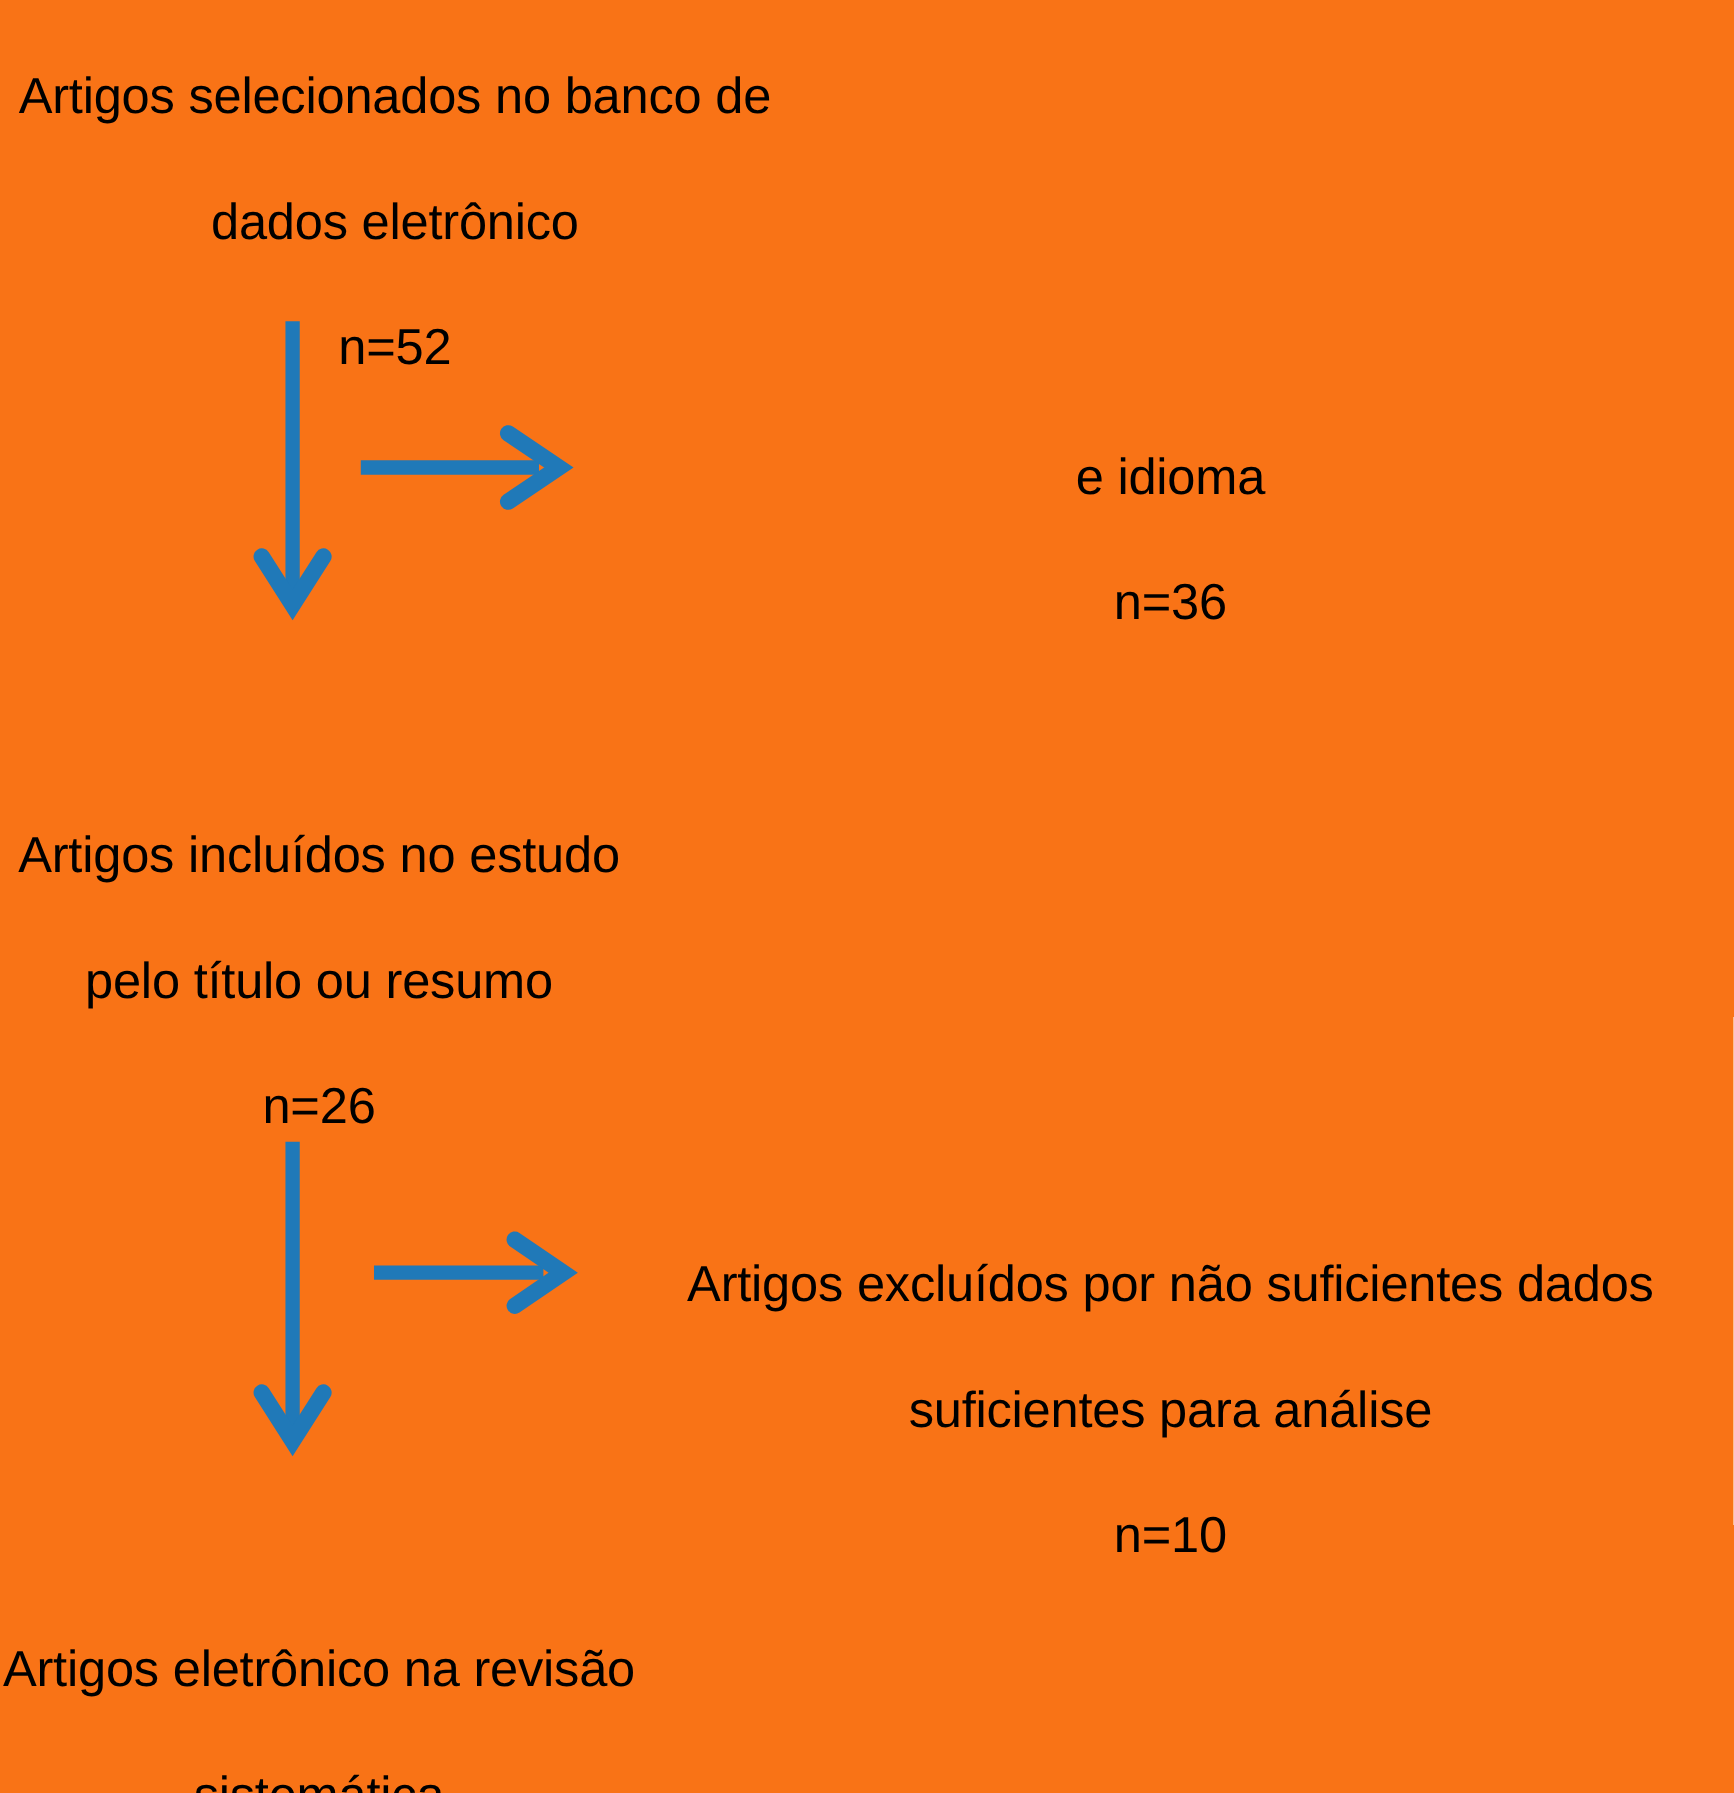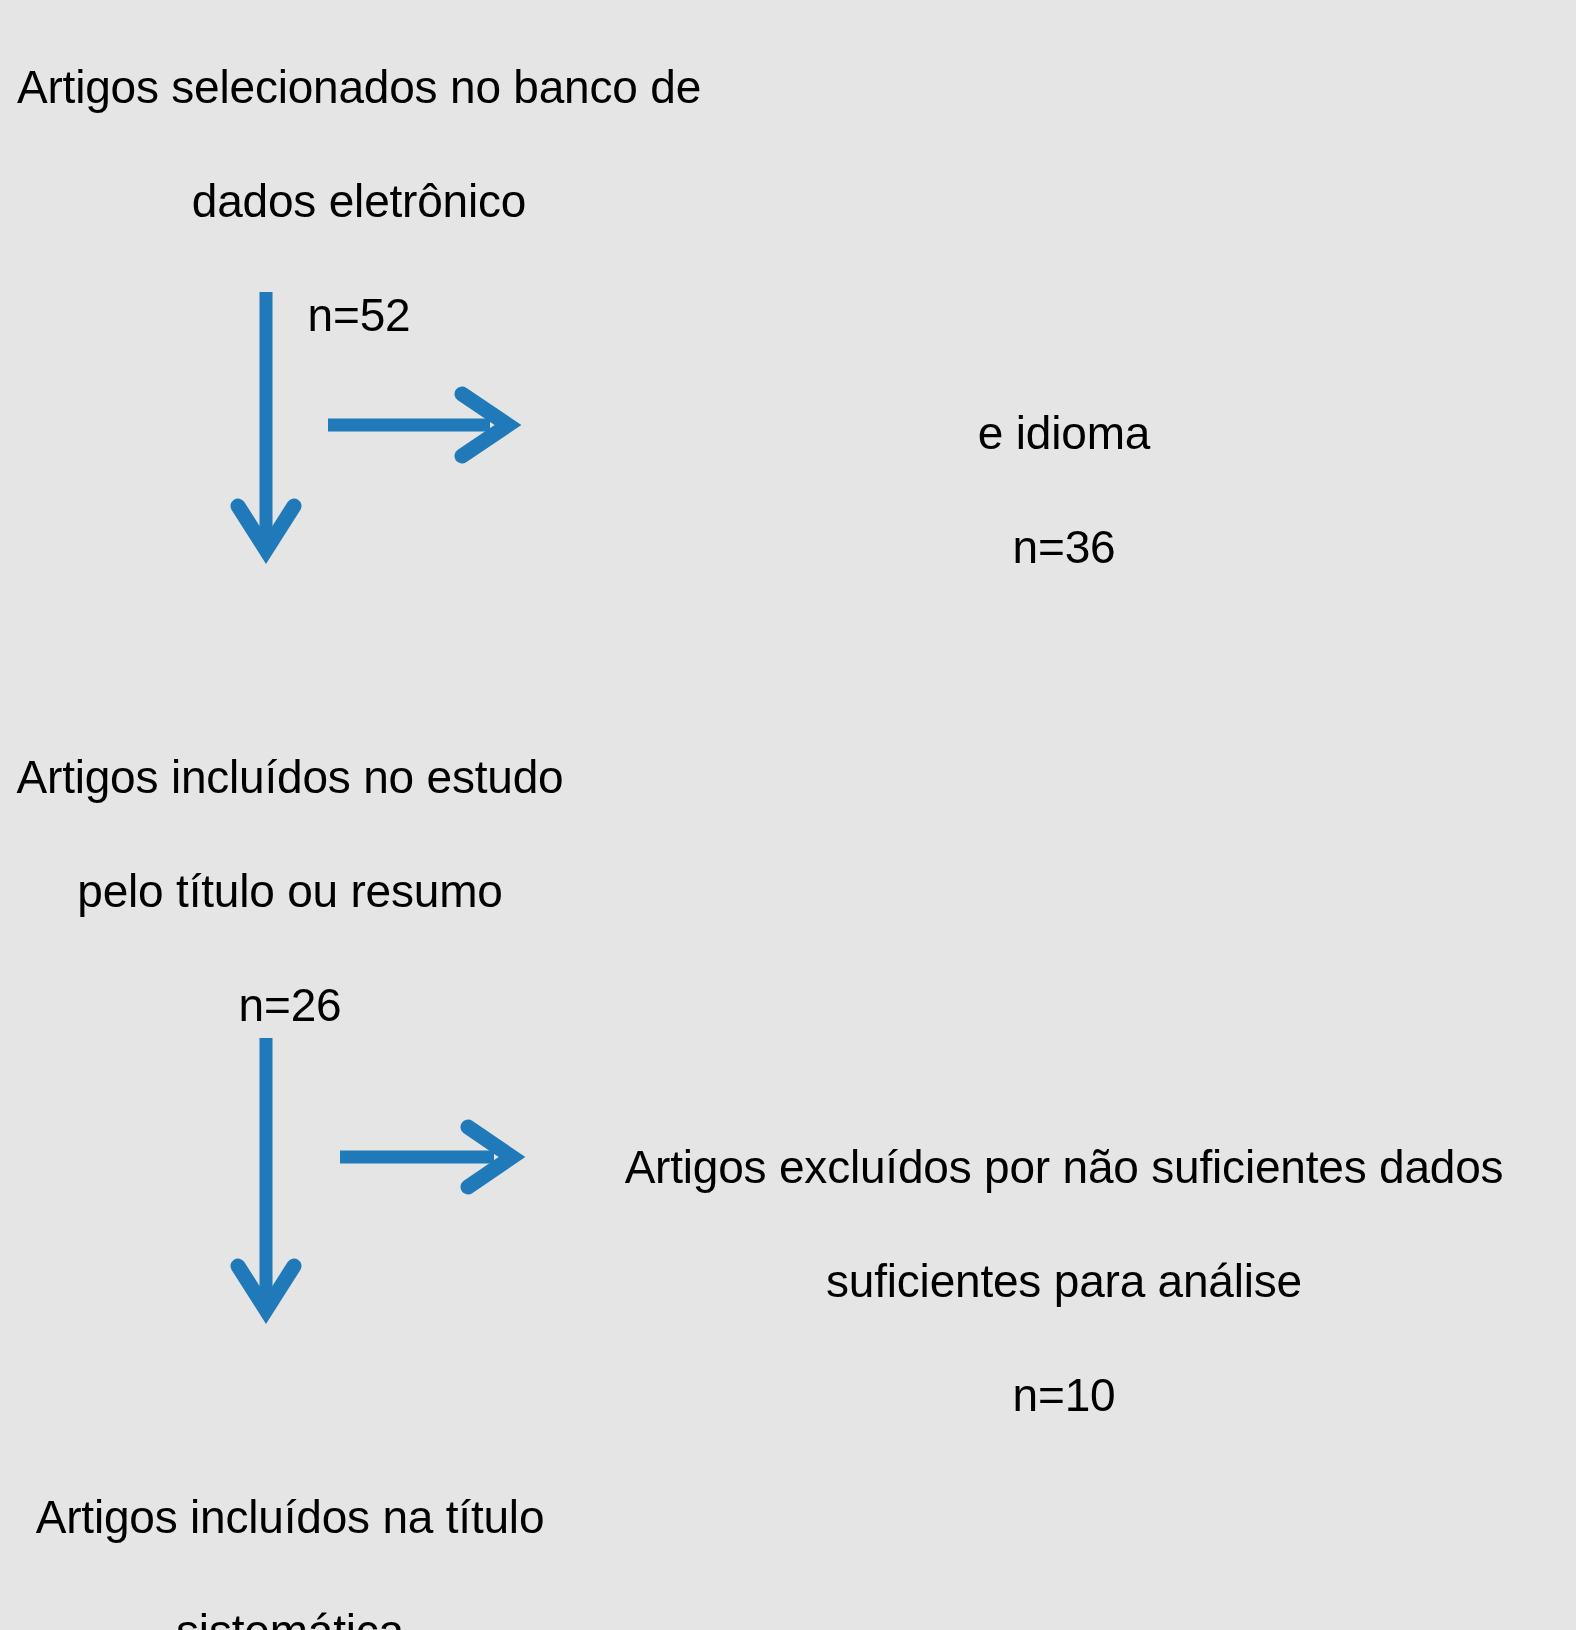--- a/index.html
+++ b/index.html
@@ -12,21 +12,21 @@
     height: 1630px;
     font-family: "Liberation Sans", "DejaVu Sans", sans-serif;
     color: #000000;
     overflow: hidden;
   }
 
   #flow {
     position: relative;
     width: 1576px;
     height: 1630px;
-    background: #e5e5e5;
+    background: #f97316;
   }
 
   .node {
     position: absolute;
     text-align: center;
     font-size: 46px;
     line-height: 1.24;
     color: #000000;
     white-space: pre-line;
     letter-spacing: -0.2px;
@@ -155,18 +155,18 @@
     </svg>
   </div>
 
   <div class="node" id="node-excluded-insufficient">
     <span class="node-line">Artigos excluídos por não suficientes dados</span>
     <span class="node-line">suficientes para análise</span>
     <span class="node-line">n=10</span>
   </div>
 
   <div class="node" id="node-included-review">
-    <span class="node-line">Artigos incluídos na título</span>
+    <span class="node-line">Artigos eletrônico na revisão</span>
     <span class="node-line">sistemática</span>
     
   </div>
 
 </div>
 
 </body></html>

